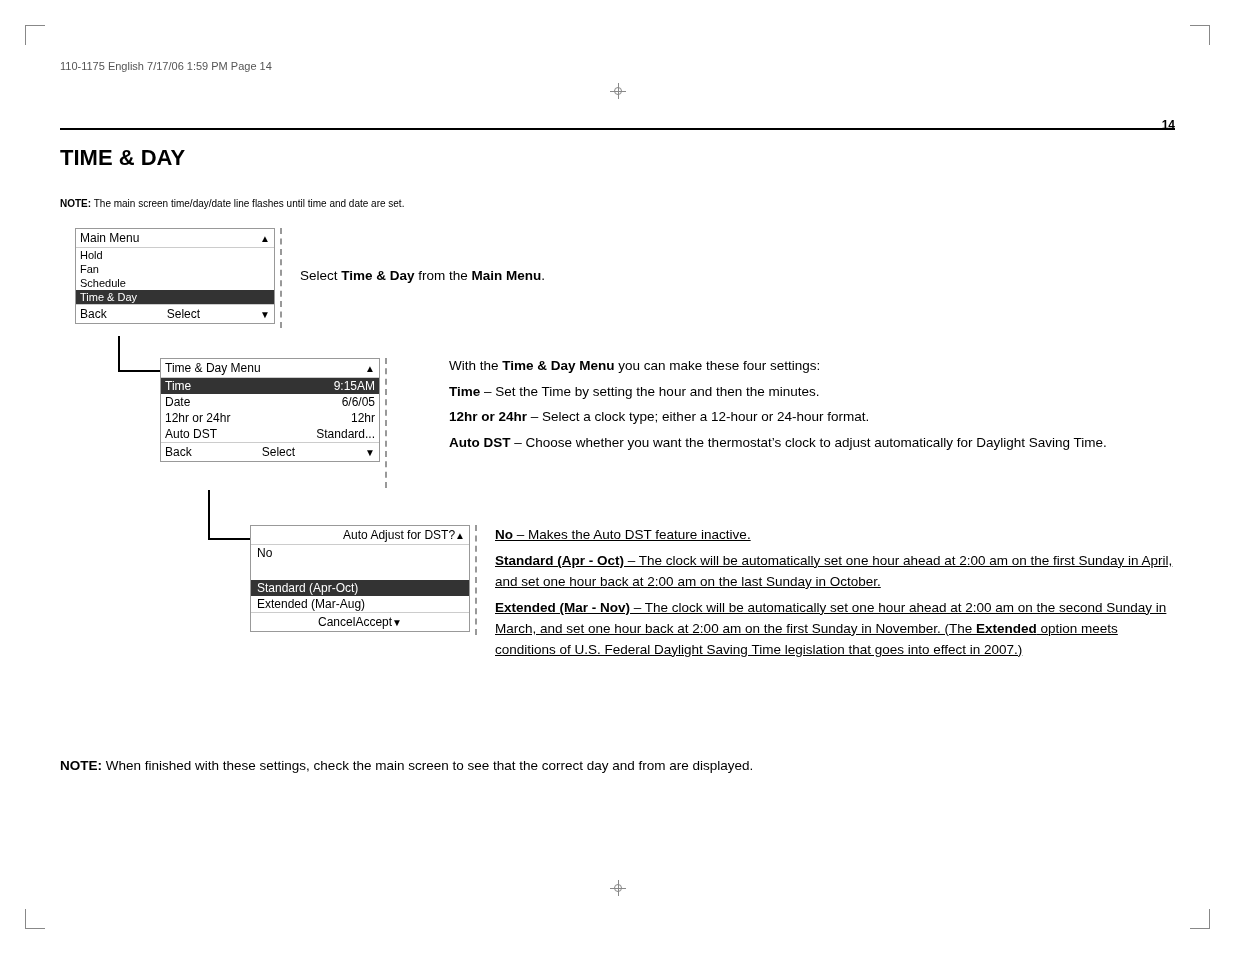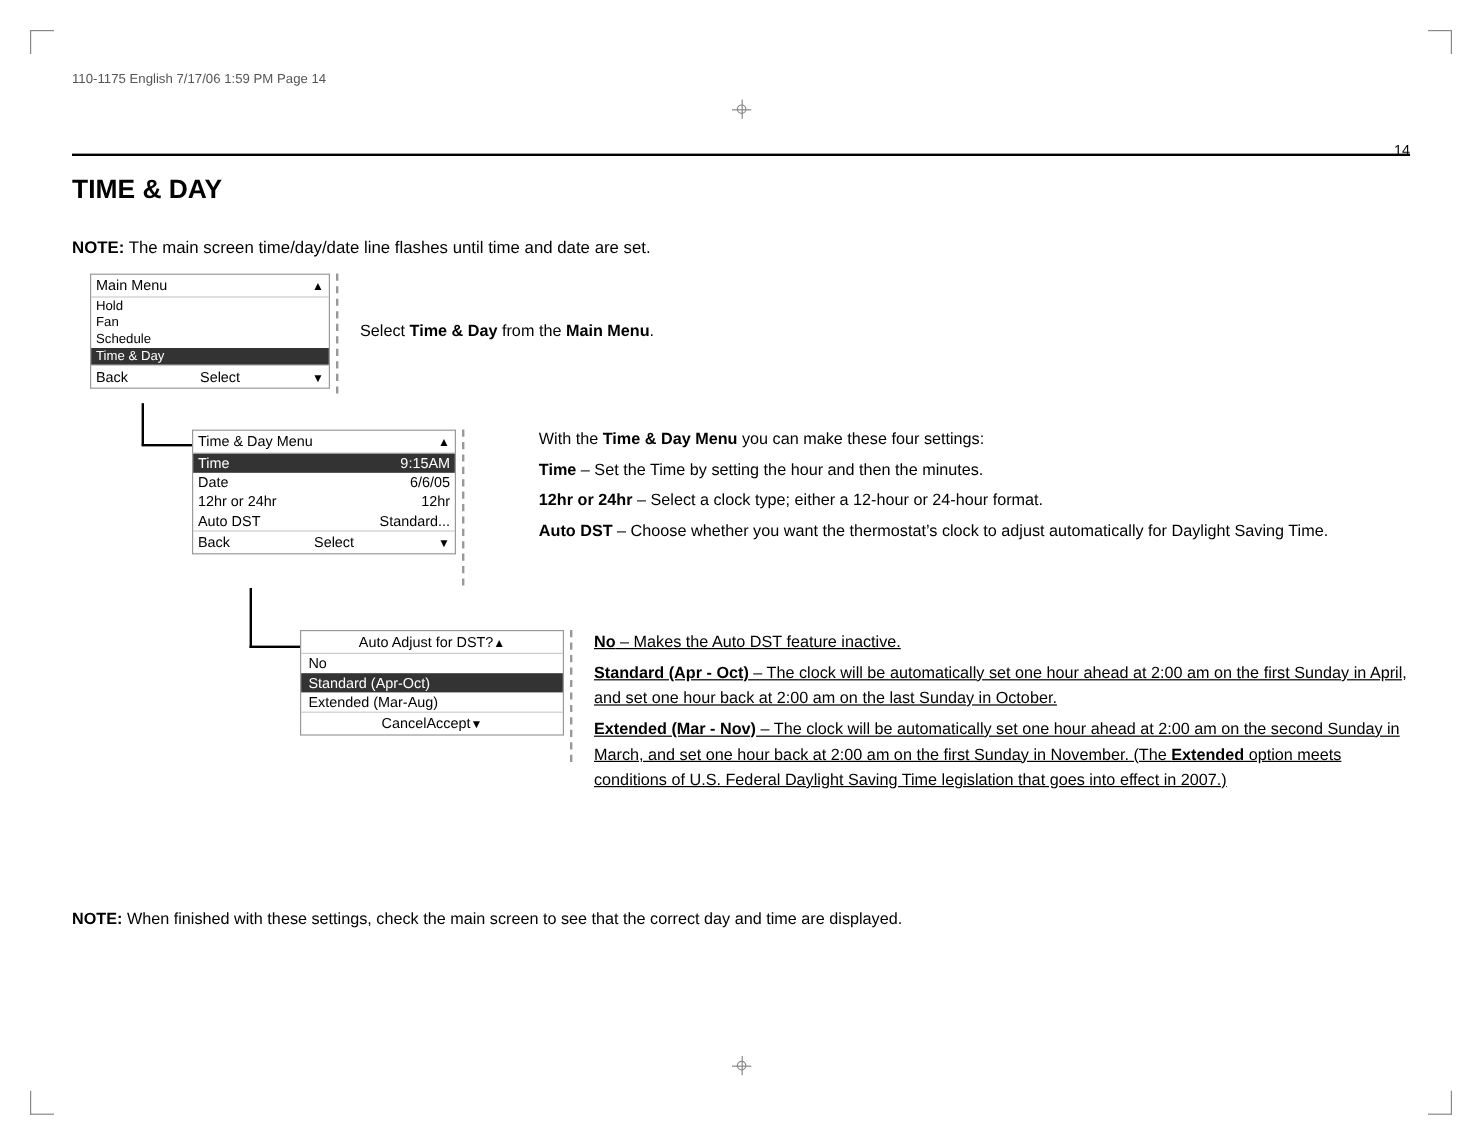--- a/index.html
+++ b/index.html
@@ -28,21 +28,21 @@
       left: 60px;
       font-size: 11px;
       color: #555;
     }
 
     .page-number {
       position: absolute;
       top: 118px;
       right: 60px;
       font-size: 12px;
-      font-weight: normal;
+      font-weight: bold;
       text-align: center;
     }
 
     .top-rule {
       position: absolute;
       top: 128px;
       left: 60px;
       right: 60px;
       height: 2px;
       background: #000;
@@ -55,21 +55,21 @@
       left: 60px;
       font-size: 22px;
       font-weight: bold;
     }
 
     
     .note-line {
       position: absolute;
       top: 198px;
       left: 60px;
-      font-size: 14px;
+      font-size: 10px;
     }
     .note-line strong { font-weight: bold; }
 
     
     .screen-main-menu {
       position: absolute;
       top: 228px;
       left: 75px;
       width: 200px;
       border: 1px solid #999;
@@ -181,33 +181,34 @@
       position: absolute;
       top: 525px;
       left: 250px;
       width: 220px;
       border: 1px solid #999;
       background: #fff;
       font-size: 12px;
     }
     .screen-dst .menu-header {
       display: flex;
-      justify-content: center;
+      justify-content: flex-end;
       align-items: center;
       padding: 2px 4px;
       border-bottom: 1px solid #ccc;
       font-size: 12px;
     }
     .screen-dst .menu-item {
       padding: 1px 6px;
       font-size: 12px;
     }
     .screen-dst .menu-item.selected {
       background: #333;
       color: #fff;
+      margin-top: 19px;
     }
     .screen-dst .menu-footer {
       display: flex;
       justify-content: center;
       align-items: center;
       padding: 2px 4px;
       border-top: 1px solid #ccc;
     }
 
     
@@ -412,16 +413,16 @@
     </p>
     <p>
       <strong>Standard (Apr - Oct)</strong><span> – The clock will be automatically set one hour ahead at 2:00 am on the first Sunday in April, and set one hour back at 2:00 am on the last Sunday in October.</span>
     </p>
     <p>
       <strong>Extended (Mar - Nov)</strong><span> – The clock will be automatically set one hour ahead at 2:00 am on the second Sunday in March, and set one hour back at 2:00 am on the first Sunday in November. (The </span><strong>Extended</strong><span> option meets conditions of U.S. Federal Daylight Saving Time legislation that goes into effect in 2007.)</span>
     </p>
   </div>
 
   <div class="bottom-note">
-    <strong>NOTE:</strong><span> When finished with these settings, check the main screen to see that the correct day and time are displayed.</span>
+    <strong>NOTE:</strong><span> When finished with these settings, check the main screen to see that the correct day and from are displayed.</span>
   </div>
 
 </div>
 
 </body></html>

